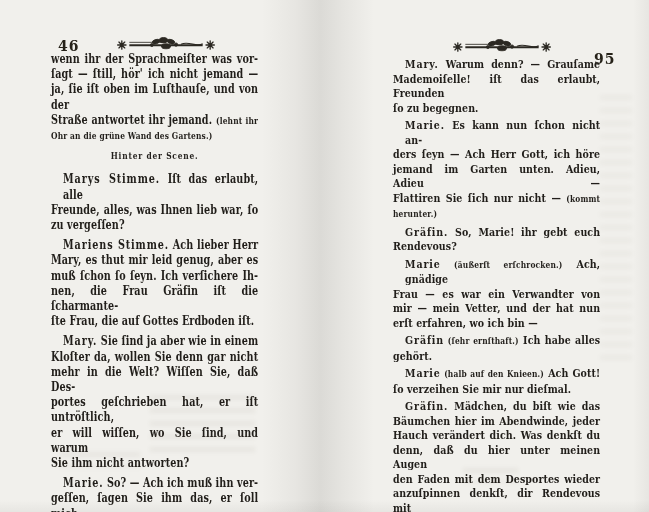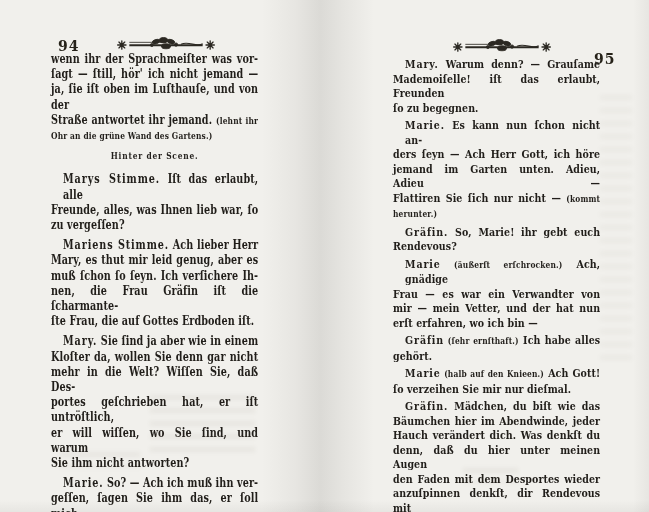--- a/index.html
+++ b/index.html
@@ -66,21 +66,21 @@
   #ghost-2{left:60px;top:452px;width:80px;height:16px;}
   #ghost-3{left:600px;top:95px;width:32px;height:265px;opacity:.35;}
   #ghost-4{left:463px;top:468px;width:55px;height:15px;}
 </style>
 </head>
 <body>
 
 <div class="spread">
 
   <section>
-    <div class="pagenum pn-left">94</div>
+    <div class="pagenum pn-left">46</div>
     <div class="ornament orn-left">
       <svg viewBox="0 0 120 24" fill="currentColor" stroke="currentColor">
         <g stroke-width="1.6" stroke-linecap="round">
           <path d="M2 12 H12 M7 7 V17 M3.5 8.5 L10.5 15.5 M10.5 8.5 L3.5 15.5"></path>
           <path d="M108 12 H118 M113 7 V17 M109.5 8.5 L116.5 15.5 M116.5 8.5 L109.5 15.5"></path>
         </g>
         <path d="M16 12.2 H104" stroke-width="2.4"></path>
         <path d="M16 8.8 H60" stroke-width="1"></path>
         <ellipse cx="48" cy="8" rx="4.5" ry="2.6" transform="rotate(-18 48 8)"></ellipse>
         <ellipse cx="57" cy="6.2" rx="5" ry="3.2"></ellipse>

